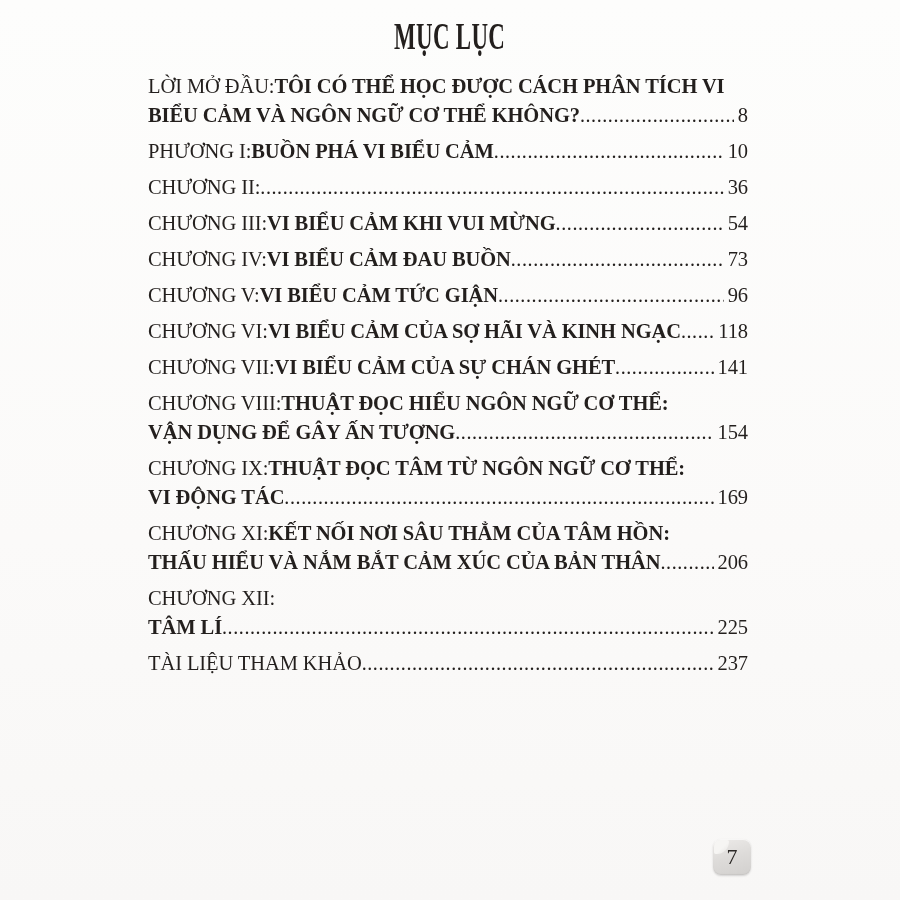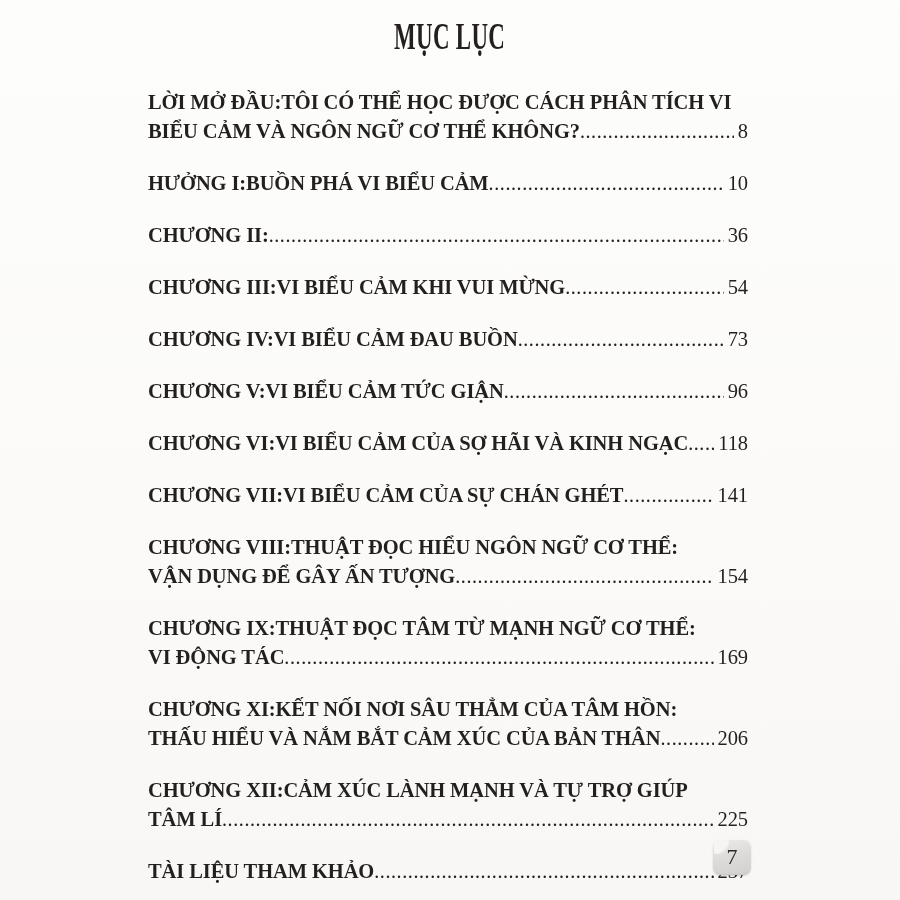--- a/index.html
+++ b/index.html
@@ -15,21 +15,21 @@
     font-size:37px; font-weight:bold; line-height:42px;
     white-space:nowrap;
   }
   .page-title .squeeze { display:inline-block; transform:scaleX(0.62); transform-origin:center; letter-spacing:0.5px; }
   .toc { position:absolute; left:148px; right:152px; top:72px; }
   .entry { margin-bottom:7px; }
   .line {
     display:flex; align-items:baseline; overflow:hidden;
     font-size:20.5px; line-height:29px; letter-spacing:-0.1px; white-space:nowrap;
   }
-  .label { font-weight:bold;margin-top:16px; }
+  .label { font-weight:normal; }
   .bold  { font-weight:bold;text-align:center; }
   .leader { flex:1 1 auto; min-width:8px; overflow:hidden; white-space:nowrap; }
   .leader::after {
     content:"....................................................................................................................................";
     font-size:20px; letter-spacing:0.6px; font-weight:normal;
   }
   .page-num { padding-left:4px; font-weight:normal; }
   .page-badge {
     position:absolute; left:713px; top:839px; width:38px; height:36px;
     border-radius:8px;
@@ -57,21 +57,21 @@
           <span class="bold">TÔI CÓ THỂ HỌC ĐƯỢC CÁCH PHÂN TÍCH VI</span>
         </div>
         <div class="line">
           <span class="bold">BIỂU CẢM VÀ NGÔN NGỮ CƠ THỂ KHÔNG?</span>
           <span class="leader"></span>
           <span class="page-num">8</span>
         </div>
       </div>
       <div class="entry">
         <div class="line">
-          <span class="label">HƯỞNG I: </span>
+          <span class="label">PHƯƠNG I: </span>
           <span class="bold">BUỒN PHÁ VI BIỂU CẢM</span>
           <span class="leader"></span>
           <span class="page-num">10</span>
         </div>
       </div>
       <div class="entry">
         <div class="line">
           <span class="label">CHƯƠNG II: </span>
           <span class="leader"></span>
           <span class="page-num">36</span>
@@ -124,21 +124,21 @@
         </div>
         <div class="line">
           <span class="bold">VẬN DỤNG ĐỂ GÂY ẤN TƯỢNG</span>
           <span class="leader"></span>
           <span class="page-num">154</span>
         </div>
       </div>
       <div class="entry">
         <div class="line">
           <span class="label">CHƯƠNG IX: </span>
-          <span class="bold">THUẬT ĐỌC TÂM TỪ MẠNH NGỮ CƠ THỂ:</span>
+          <span class="bold">THUẬT ĐỌC TÂM TỪ NGÔN NGỮ CƠ THỂ:</span>
         </div>
         <div class="line">
           <span class="bold">VI ĐỘNG TÁC</span>
           <span class="leader"></span>
           <span class="page-num">169</span>
         </div>
       </div>
       <div class="entry">
         <div class="line">
           <span class="label">CHƯƠNG XI: </span>
@@ -146,21 +146,20 @@
         </div>
         <div class="line">
           <span class="bold">THẤU HIỂU VÀ NẮM BẮT CẢM XÚC CỦA BẢN THÂN</span>
           <span class="leader"></span>
           <span class="page-num">206</span>
         </div>
       </div>
       <div class="entry">
         <div class="line">
           <span class="label">CHƯƠNG XII: </span>
-          <span class="bold">CẢM XÚC LÀNH MẠNH VÀ TỰ TRỢ GIÚP</span>
         </div>
         <div class="line">
           <span class="bold">TÂM LÍ</span>
           <span class="leader"></span>
           <span class="page-num">225</span>
         </div>
       </div>
       <div class="entry">
         <div class="line">
           <span class="label">TÀI LIỆU THAM KHẢO</span>

